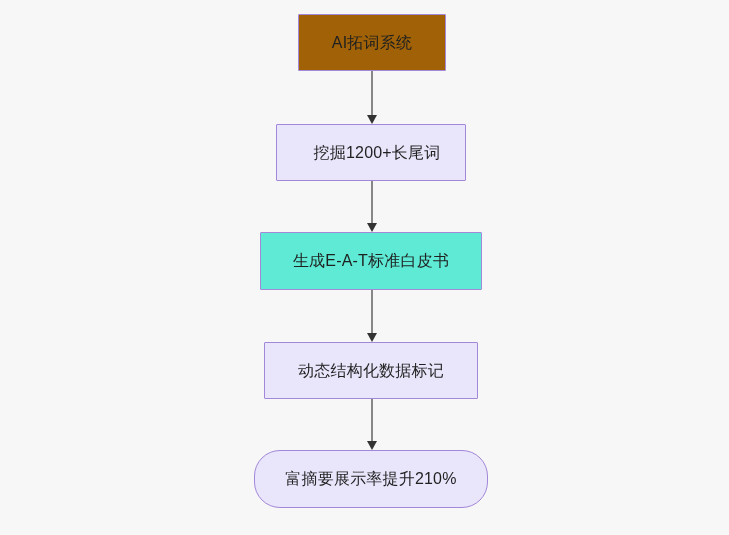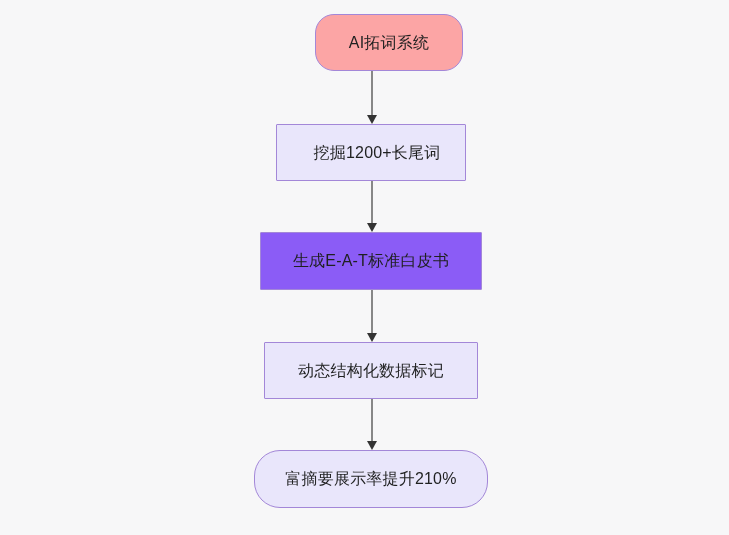--- a/index.html
+++ b/index.html
@@ -43,21 +43,21 @@
   .edge svg {
     display: block;
     overflow: visible;
   }
 </style>
 </head>
 <body style="background: rgb(247, 247, 248);">
 
 <div id="flowchart">
 
-  <div class="node" style="left: 315px; top: 14px; width: 148px; height: 57px; background: #fca5a5; border-color: rgb(163, 135, 216); color: rgb(31, 32, 32); border-radius: 19px;">
+  <div class="node" style="left: 298px; top: 14px; width: 148px; height: 57px; background: #a16207; border-color: rgb(163, 135, 216); color: rgb(31, 32, 32);">
     <span class="node-label">AI拓词系统</span>
   </div>
 
   <div class="edge" style="left: 366px; top: 71px; height: 53px;">
     <svg width="12" height="53" viewBox="0 0 12 53" preserveAspectRatio="none">
       <line x1="6" y1="0" x2="6" y2="45" stroke="#878787" stroke-width="2"></line>
       <polygon points="6,53 1,44 11,44" fill="#333333"></polygon>
     </svg>
   </div>
 
@@ -65,21 +65,21 @@
     <span class="node-label">挖掘1200+长尾词</span>
   </div>
 
   <div class="edge" style="left: 366px; top: 181px; height: 51px;">
     <svg width="12" height="51" viewBox="0 0 12 51" preserveAspectRatio="none">
       <line x1="6" y1="0" x2="6" y2="43" stroke="#878787" stroke-width="2"></line>
       <polygon points="6,51 1,42 11,42" fill="#333333"></polygon>
     </svg>
   </div>
 
-  <div class="node" style="left: 260px; top: 232px; width: 222px; height: 58px; background: #8b5cf6; border-color: rgb(163, 135, 216); color: rgb(31, 32, 32);">
+  <div class="node" style="left: 260px; top: 232px; width: 222px; height: 58px; background: #5eead4; border-color: rgb(163, 135, 216); color: rgb(31, 32, 32);">
     <span class="node-label">生成E-A-T标准白皮书</span>
   </div>
 
   <div class="edge" style="left: 366px; top: 290px; height: 52px;">
     <svg width="12" height="52" viewBox="0 0 12 52" preserveAspectRatio="none">
       <line x1="6" y1="0" x2="6" y2="44" stroke="#878787" stroke-width="2"></line>
       <polygon points="6,52 1,43 11,43" fill="#333333"></polygon>
     </svg>
   </div>
 

